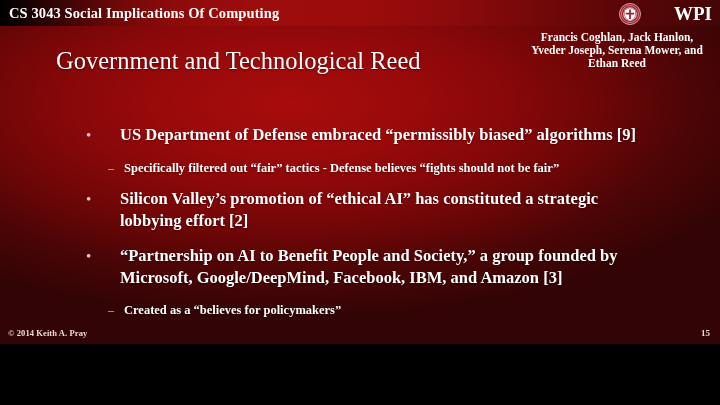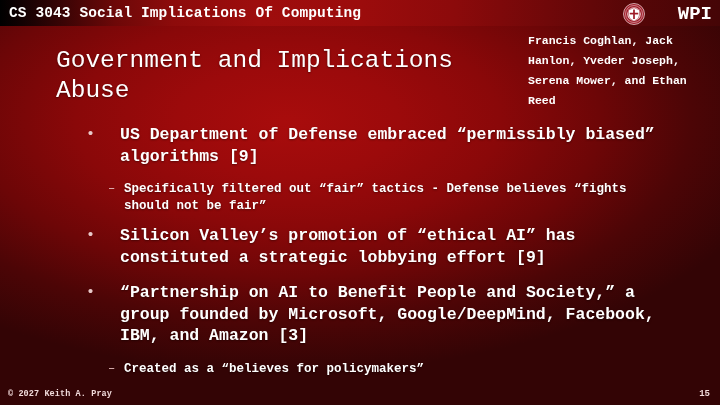--- a/index.html
+++ b/index.html
@@ -4,23 +4,23 @@
 <title>Slide</title>
 <style>
   html, body {
     margin: 0;
     padding: 0;
     background: #000;
   }
   #slide {
     position: relative;
     width: 720px;
-    height: 405px;
+    height: 344px;
     overflow: hidden;
-    font-family: Liberation Mono, monospace;
+    font-family: Liberation Serif, serif;
     background-color: #6d0508;
     background-image:
       radial-gradient(ellipse 70% 62% at 40% 30%,
         #a80c0c 0%,
         #9c0a0b 22%,
         #8a0809 42%,
         #6d0607 62%,
         #4c0506 80%,
         #330405 100%);
     color: #ffffff;
@@ -96,21 +96,22 @@
   }
 
   
   #authors {
     position: absolute;
     right: 14px;
     top: 31px;
     width: 178px;
     font-size: 11.5px;
     font-weight: bold;
-    line-height: 20px;
+    line-height: 13px;
+    text-align: center;
     color: #ffffff;
   }
 
   
   #body {
     position: absolute;
     left: 84px;
     top: 124px;
     width: 572px;
   }
@@ -204,53 +205,53 @@
           <circle cx="22" cy="22" r="13.5" fill="#f3e3e4"></circle>
           <path d="M22 9.5 L33 14 L33 24 Q33 32 22 36.5 Q11 32 11 24 L11 14 Z" fill="#ffffff" stroke="#9e1b27" stroke-width="1"></path>
           <rect x="20.3" y="13" width="3.4" height="19" fill="#9e1b27"></rect>
           <rect x="13.5" y="19.5" width="17" height="3.4" fill="#9e1b27"></rect>
         </svg>
       </span>
       <span id="wpi-wordmark">WPI</span>
     </div>
   </div>
 
-  <div id="slide-title">Government and Implications Abuse</div>
+  <div id="slide-title">Government and Technological Reed</div>
 
   <div id="authors">Francis Coghlan, Jack Hanlon, Yveder Joseph, Serena Mower, and Ethan Reed</div>
 
   <div id="body">
 
     <div class="group">
       <div class="bullet b1">
         <span class="marker">•</span>
         <span class="text">US Department of Defense embraced “permissibly biased” algorithms [9]</span>
       </div>
       <div class="bullet b2">
         <span class="marker">–</span>
         <span class="text">Specifically filtered out “fair” tactics - Defense believes “fights should not be fair”</span>
       </div>
     </div>
 
     <div class="group">
       <div class="bullet b1">
         <span class="marker">•</span>
-        <span class="text">Silicon Valley’s promotion of “ethical AI” has constituted a strategic lobbying effort [9]</span>
+        <span class="text">Silicon Valley’s promotion of “ethical AI” has constituted a strategic lobbying effort [2]</span>
       </div>
     </div>
 
     <div class="group">
       <div class="bullet b1">
         <span class="marker">•</span>
         <span class="text">“Partnership on AI to Benefit People and Society,” a group founded by Microsoft, Google/DeepMind, Facebook, IBM, and Amazon [3]</span>
       </div>
       <div class="bullet b2">
         <span class="marker">–</span>
         <span class="text">Created as a “believes for policymakers”</span>
       </div>
     </div>
 
   </div>
 
-  <div id="copyright">© 2027 Keith A. Pray</div>
+  <div id="copyright">© 2014 Keith A. Pray</div>
   <div id="page-number">15</div>
 
 </div>
 
 </body></html>

